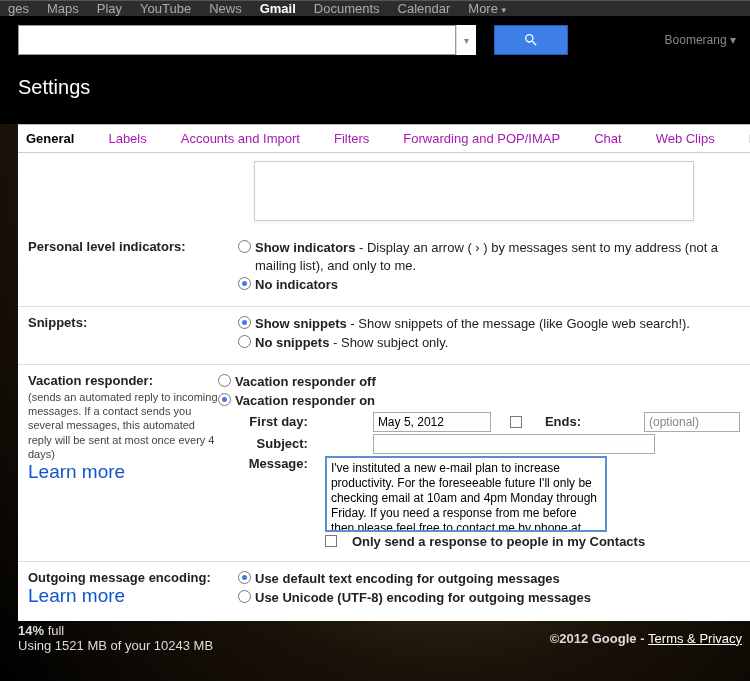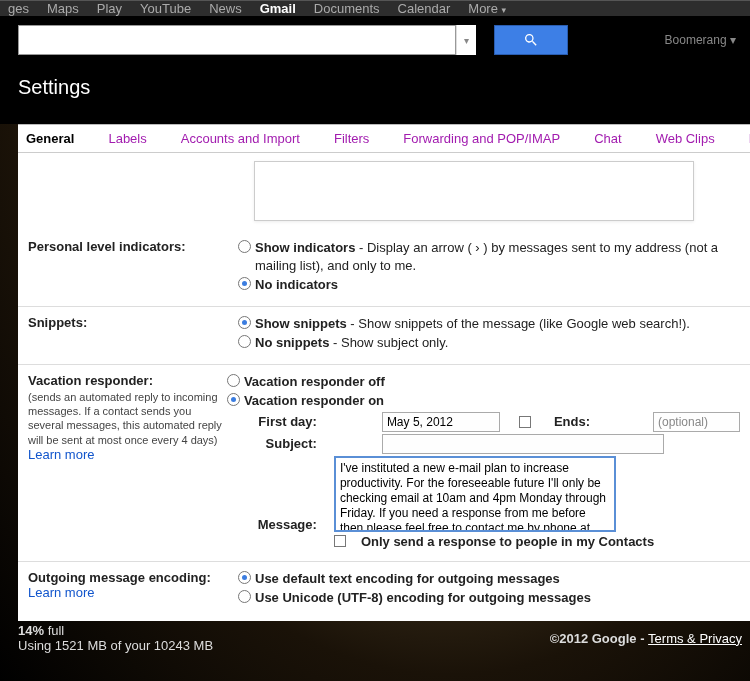--- a/index.html
+++ b/index.html
@@ -20,21 +20,21 @@
   .panel { position:absolute; left:18px; right:0; top:0; bottom:60px; background:#fff; border-top:1px solid #bbb; overflow:hidden; }
   .tabs { display:flex; gap:34px; padding:6px 8px 6px 8px; border-bottom:1px solid #ccc; font-size:13px; white-space:nowrap; }
   .tabs span { color:#a21caf; cursor:pointer; }
   .tabs span.sel { color:#000; font-weight:bold; }
   .prevbox { margin:8px 0 10px 236px; width:440px; height:60px; background:#fff; border:1px solid #ccc; box-shadow:0 1px 3px rgba(0,0,0,0.08); }
   .content { padding:4px 0 8px 0; }
   .row { display:flex; padding:4px 10px; }
   .row.bordered { border-bottom:1px solid #ddd; padding-bottom:10px; margin-bottom:4px; }
   .lbl { width:210px; font-weight:bold; font-size:13px; color:#222; }
   .lbl .sub { font-weight:normal; font-size:11px; color:#444; display:block; margin-top:2px; line-height:1.3; }
-  .lbl a, .opts a { color:#1155cc; text-decoration:none; font-size:13px; font-weight:normal; }
+  .lbl a, .opts a { color:#1155cc; text-decoration:none; font-size:19px; font-weight:normal; }
   .opts { flex:1; font-size:13px; color:#222; }
   .optline { display:flex; align-items:flex-start; margin-bottom:2px; line-height:1.35; }
   .radio { width:13px; height:13px; border:1px solid #777; border-radius:50%; margin-right:4px; margin-top:1px; flex-shrink:0; display:inline-flex; align-items:center; justify-content:center; background:#fff; }
   .radio.on::after { content:''; width:5px; height:5px; background:#3b7de0; border-radius:50%; }
   .chk { width:12px; height:12px; border:1px solid #777; margin-right:4px; flex-shrink:0; background:#fff; }
   .opttext b { font-weight:bold; }
   .formrow { display:flex; align-items:center; margin:2px 0 2px 18px;gap:11px; }
   .formrow .flabel { width:78px; font-weight:bold; text-align:right; padding-right:6px; font-size:13px; }
   .tinput { border:1px solid #aaa; height:20px; padding:1px 4px; font-size:12px; background:#fefefe;margin-left:48px; }
   .msgarea { width:282px; height:76px; border:2px solid #5a8fd6; padding:3px 4px; font-size:12px; line-height:1.25; font-family:Arial; resize:none; outline:none; }
@@ -135,27 +135,27 @@
           </div>
           <div class="optline">
             <span class="radio on"></span>
             <span class="opttext"><b>Vacation responder on</b></span>
           </div>
           <div class="formrow">
             <span class="flabel">First day:</span>
             <input class="tinput" style="width: 118px;" value="May 5, 2012">
             <span class="chk" style="margin-left:8px"></span>
             <span class="endslabel">Ends:</span>
-            <input class="tinput optional" style="width: 87px; color: rgb(136, 136, 136);" value="(optional)">
+            <input class="tinput optional" style="width: 96px; color: rgb(136, 136, 136);" value="(optional)">
           </div>
           <div class="formrow">
             <span class="flabel">Subject:</span>
             <input class="tinput" style="width: 282px;" value="">
           </div>
-          <div class="formrow" style="align-items:flex-end">
+          <div class="formrow" style="align-items:flex-start">
             <span class="flabel">Message:</span>
             <textarea class="msgarea" style="">I've instituted a new e-mail plan to increase productivity. For the foreseeable future I'll only be checking email at 10am and 4pm Monday through Friday. If you need a response from me before then please feel free to contact me by phone at </textarea>
           </div>
           <div class="formrow">
             <span class="flabel"></span>
             <span class="chk"></span>
             <span style="font-weight:bold">Only send a response to people in my Contacts</span>
           </div>
         </div>
       </div>

